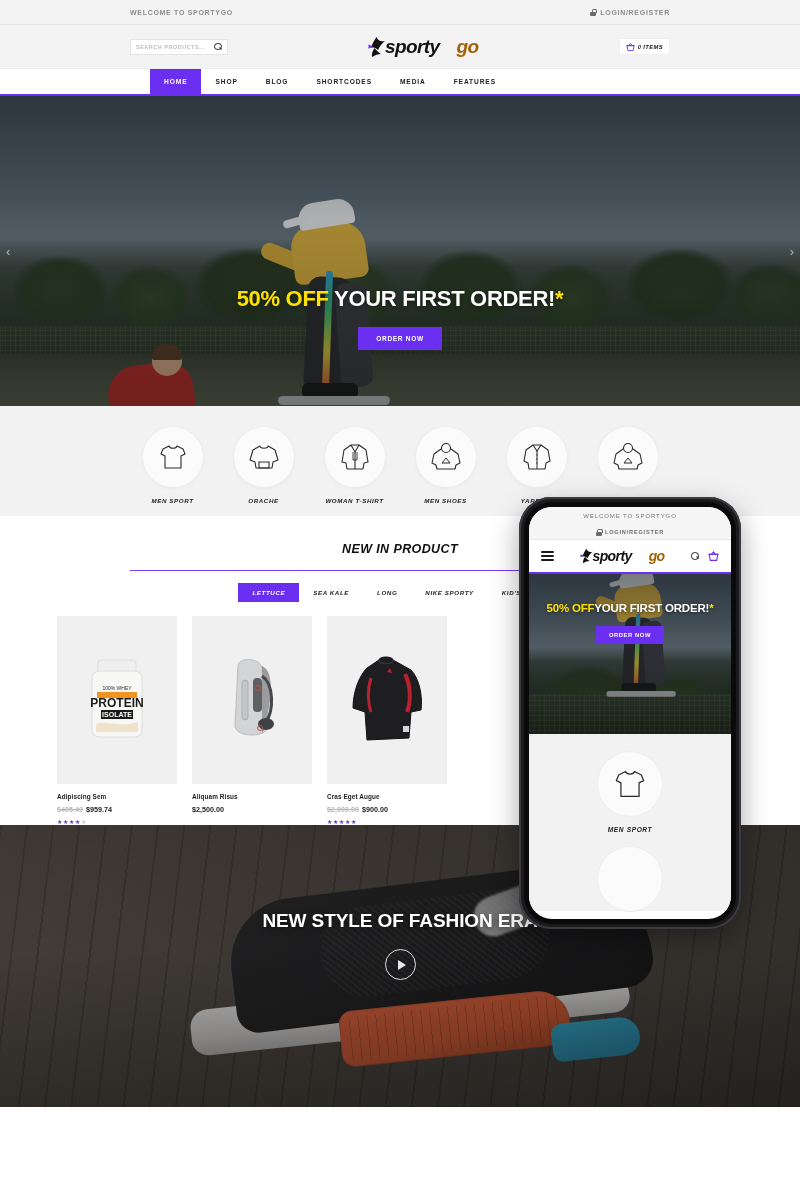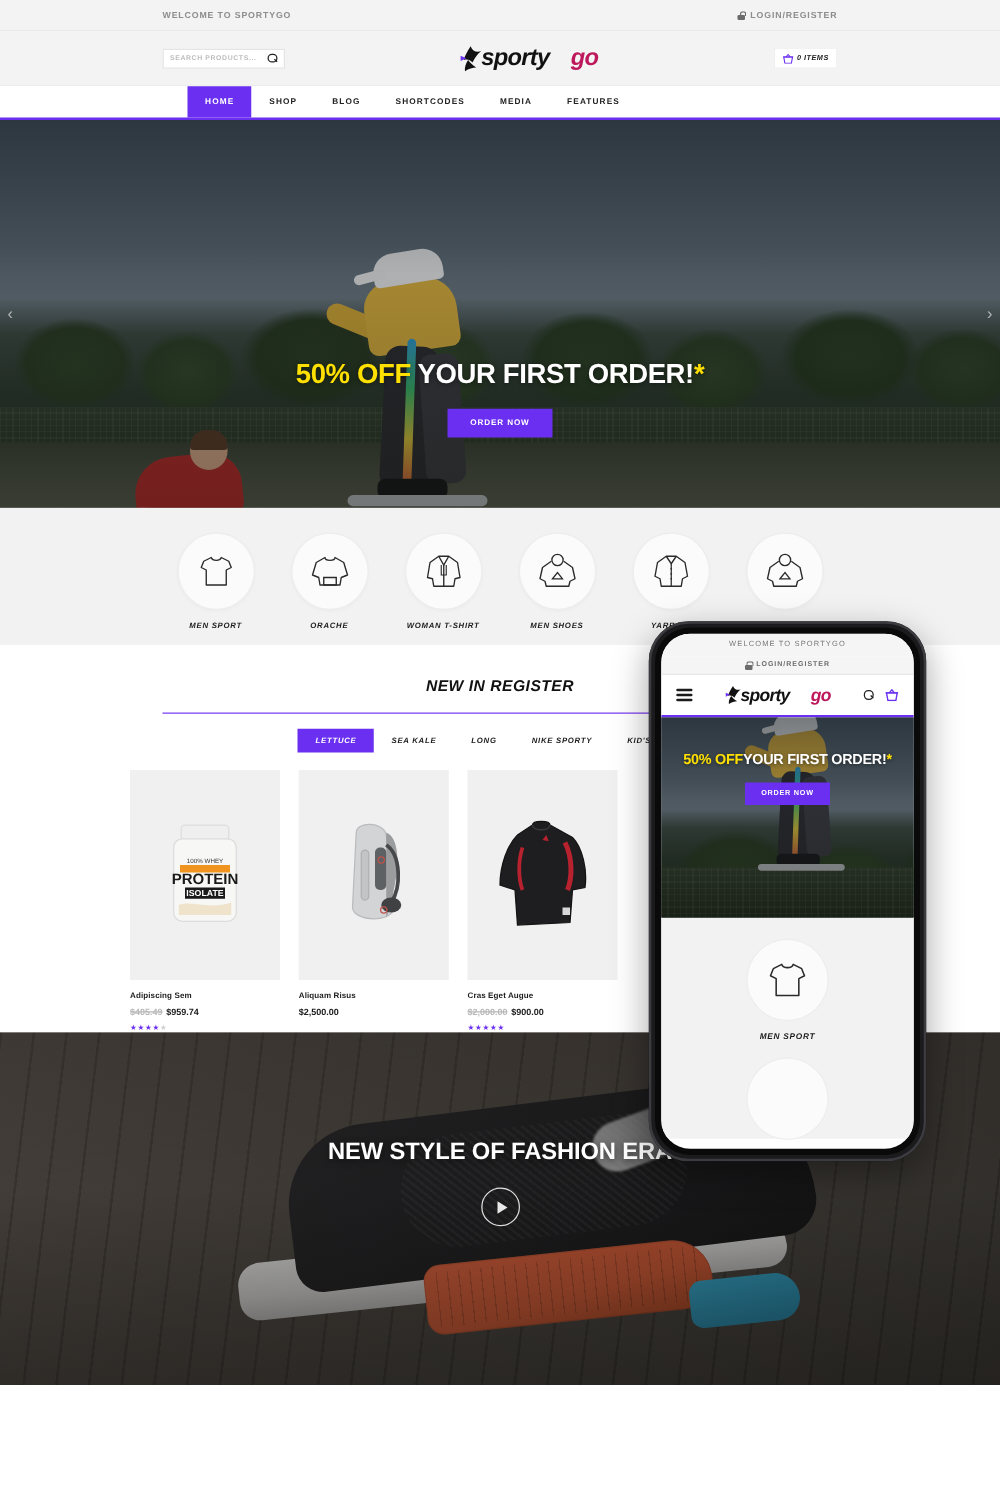--- a/index.html
+++ b/index.html
@@ -39,21 +39,21 @@
   .searchbox .ph { font-size:5.5px; letter-spacing:.5px; color:#bdbdbd; font-weight:600;}
   .mag { width:8px;height:8px; position:relative; display:inline-block;}
   .mag:before{content:"";position:absolute;left:0;top:0;width:5.5px;height:5.5px;border:1.2px solid #222;border-radius:50%;}
   .mag:after{content:"";position:absolute;left:5px;top:5.4px;width:3.4px;height:1.2px;background:#222;transform:rotate(42deg);}
 
   .logo { display:flex; align-items:center; gap:0px; }
   .logo-mark { position:relative; width:20px; height:22px; }
   .logo-mark svg { position:absolute; left:0; top:0;}
   .logo-text { font-size:19px; font-weight:800; font-style:italic; letter-spacing:-.6px; line-height:1; margin-left:-3px;}
   .logo-text .a { color:#111; }
-  .logo-text .b { color:#be185d;margin-left:17px; }
+  .logo-text .b { color:#a16207;margin-left:17px; }
 
   .cartbtn {
     background:#fff; border:1px solid #eee; height:17px; display:flex; align-items:center;
     gap:3px; padding:0 6px;
   }
   .cartbtn .lbl { font-size:5.8px; font-weight:800; font-style:italic; letter-spacing:.4px; color:#222;}
   .basket { width:9px; height:8px; position:relative; display:inline-block;}
   .basket svg{position:absolute;left:0;top:0;}
 
   
@@ -134,21 +134,21 @@
 
   
   .nip{ background:#fff; padding-top:26px; }
   .nip-title{ text-align:center; font-size:12.5px; font-weight:800; font-style:italic;
     letter-spacing:.4px; color:#111;}
   .nip-rule{ margin:14px 130px 0; border-top:1px solid #7b3df2; }
   .tabs{ display:flex; justify-content:center; gap:0px; margin-top:12px;}
   .tab{ font-size:6.2px; font-weight:800; font-style:italic; letter-spacing:.6px;
     color:#1b1b1b; padding:6px 14px;}
   .tab.active{ background:#6a2ff0; color:#fff; }
-  .products{ display:flex; gap:15px; padding:14px 104px 0; }
+  .products{ display:flex; gap:15px; padding:14px 57px 0; }
   .pcard{ width:120px; }
   .pimg{ height:168px; background:#f0f0f0; display:flex; align-items:center; justify-content:center;}
   .pname{ margin-top:9px; font-size:6.4px; font-weight:700; color:#1c1c1c; letter-spacing:.1px;}
   .pprice{ margin-top:5px; font-size:7.2px; font-weight:800; color:#1c1c1c;}
   .pprice .old{ color:#b9b9b9; font-weight:600; text-decoration:line-through; margin-right:3px;}
   .stars{ margin-top:4px; font-size:6px; letter-spacing:.6px; color:#6a2ff0;}
   .stars .off{ color:#cfcfcf; }
 
   
   .phone{ position:absolute; left:519px; top:497px; width:222px; height:432px; z-index:40;}
@@ -381,21 +381,21 @@
           <circle cx="16" cy="6" r="4.5" fill="none" stroke="#2b2b2b" stroke-width="1.1"></circle>
           <path d="M11 7 L4 12 L2 21 L6 23 L7 27 L25 27 L26 23 L30 21 L28 12 L21 7" fill="none" stroke="#2b2b2b" stroke-width="1.1" stroke-linejoin="round"></path>
           <path d="M12 21 L16 16 L20 21 Z" fill="none" stroke="#2b2b2b" stroke-width="1"></path>
         </svg>
       </div>
       <div class="cat-label"></div>
     </div>
   </div>
 
   <div class="nip">
-    <div class="nip-title">NEW IN REGISTER</div>
+    <div class="nip-title">NEW IN PRODUCT</div>
     <div class="nip-rule"></div>
     <div class="tabs">
       <div class="tab active">LETTUCE</div>
       <div class="tab">SEA KALE</div>
       <div class="tab">LONG</div>
       <div class="tab">NIKE SPORTY</div>
       <div class="tab">KID'S SPORT</div>
     </div>
 
     <div class="products">

